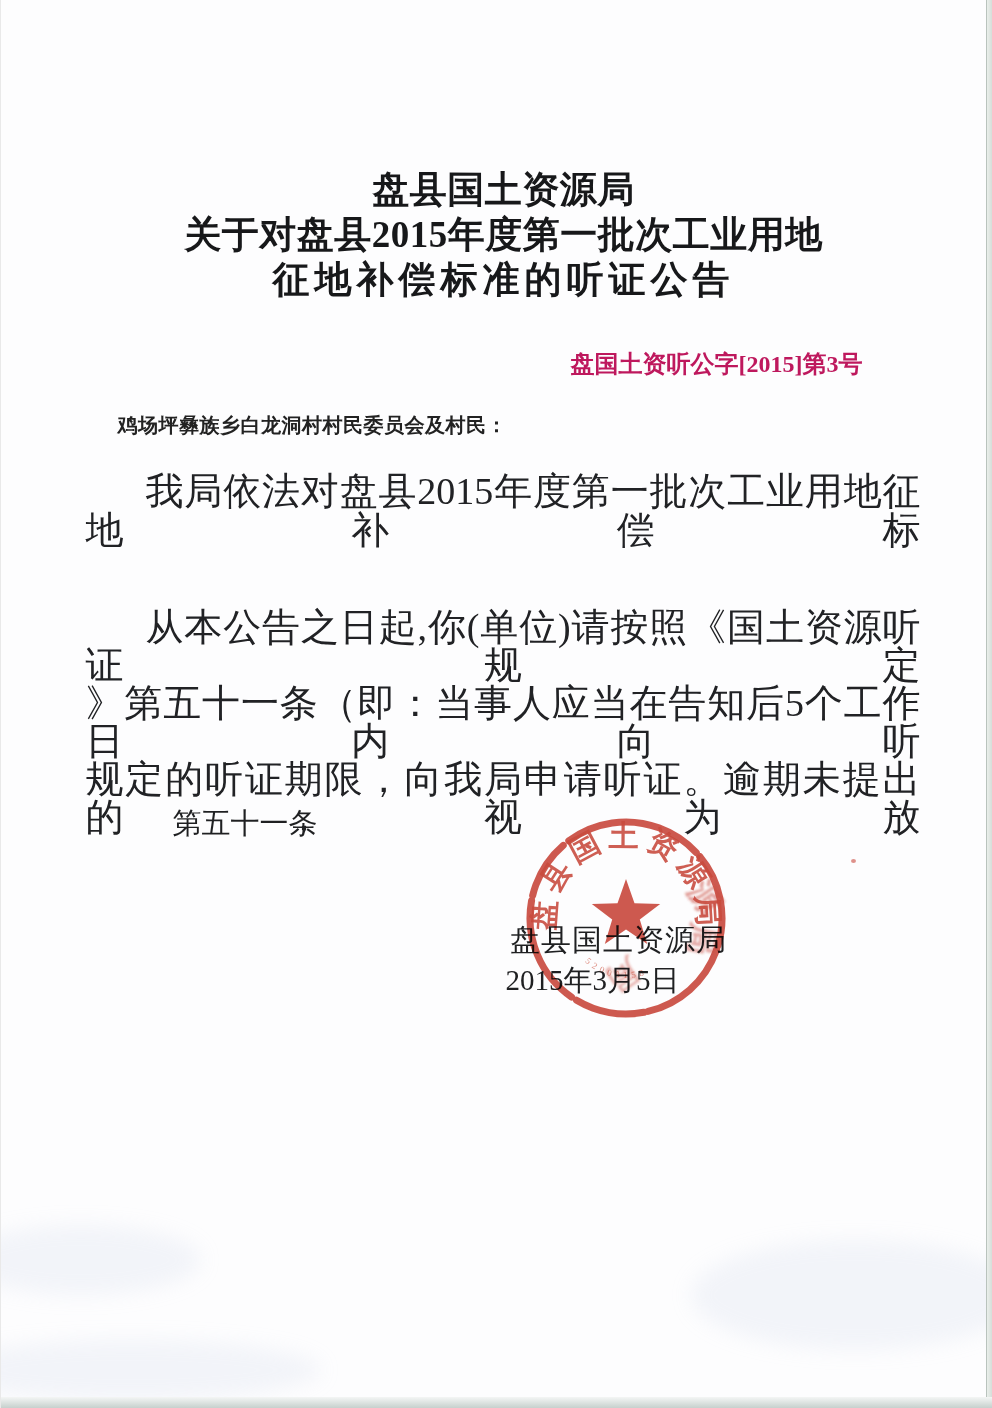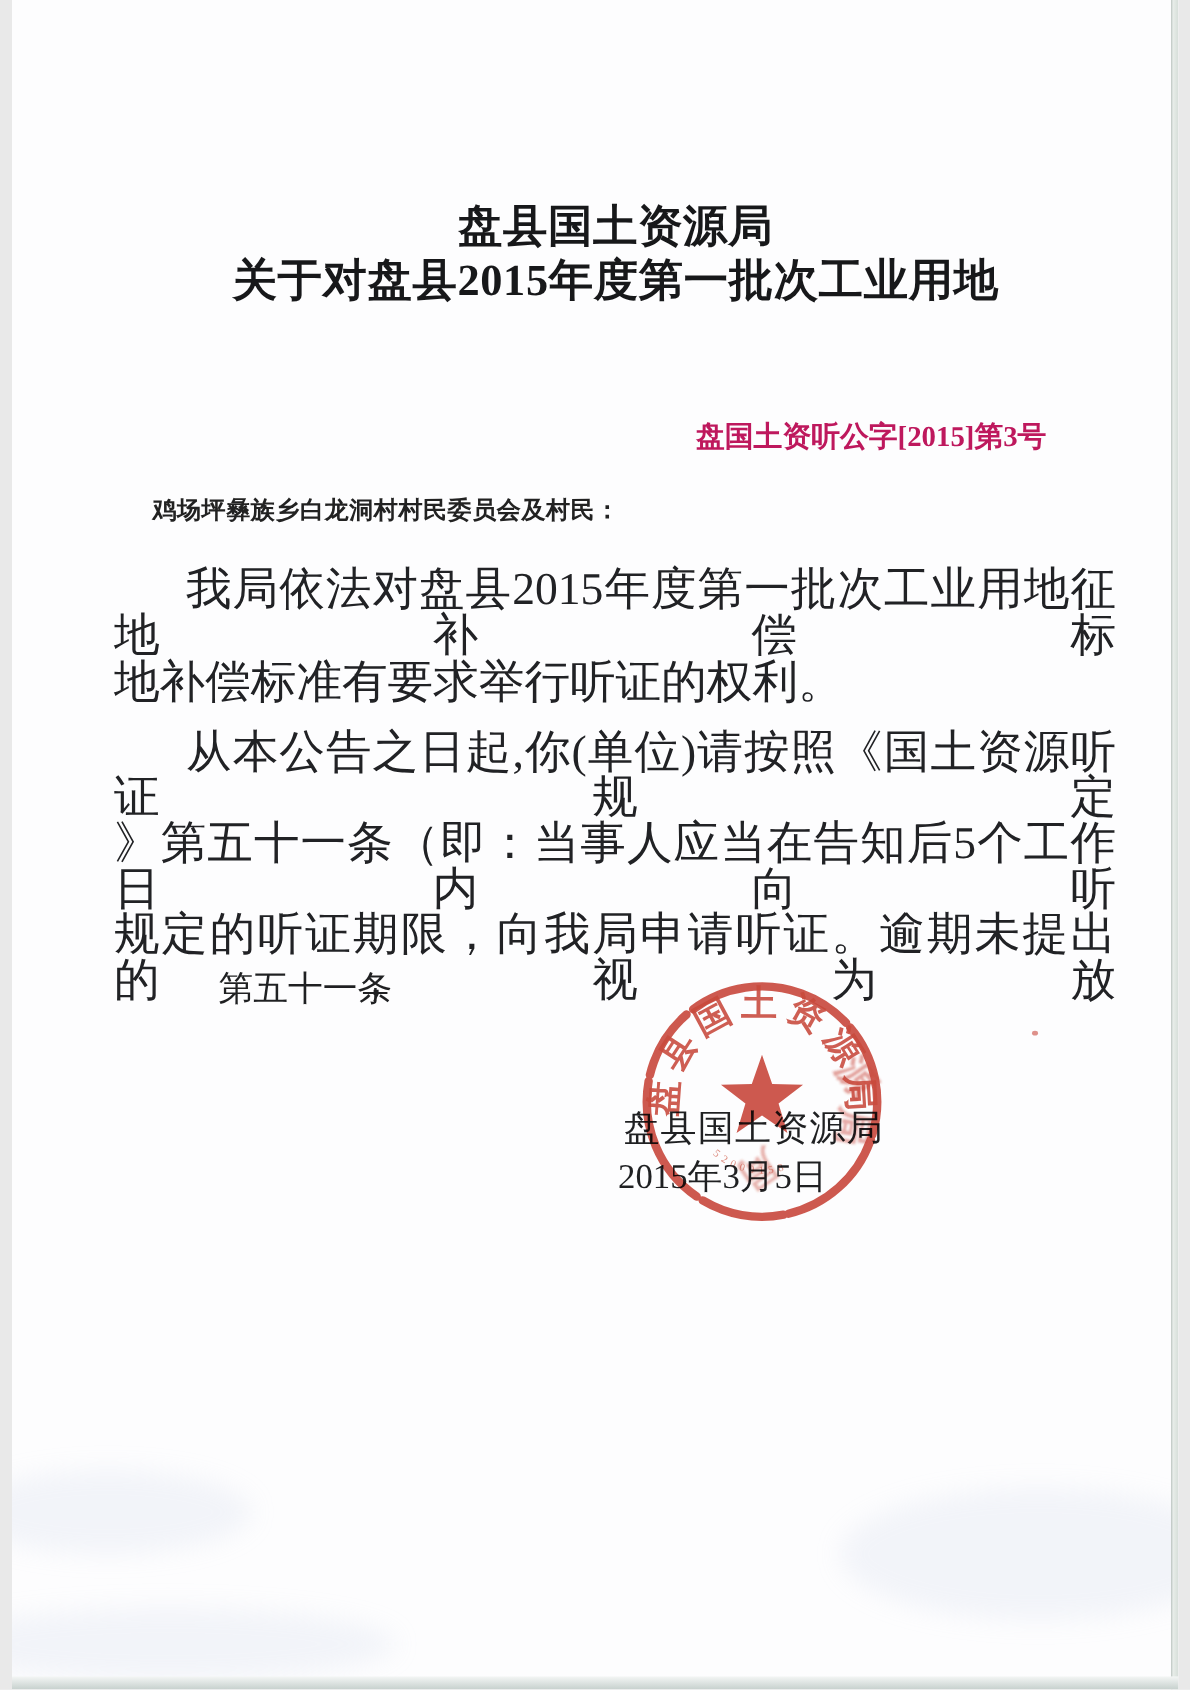--- a/index.html
+++ b/index.html
@@ -1,20 +1,21 @@
 <!DOCTYPE html>
 <html><head>
 <meta charset="utf-8">
 <style>
   html,body { margin:0; padding:0; background:#e9e9e9; }
   .page {
     position:relative; width:972px; height:1408px; margin:0 auto;
     background:#fdfdfe; overflow:hidden;
     font-family:"Liberation Serif","DejaVu Serif",serif;
     color:#1f2022;
+    padding-left:19px;
   }
   
   .title {
     position:absolute; left:86px; top:167px; width:834px;
     text-align:center; font-weight:bold; font-size:37px; line-height:45px;
     letter-spacing:0.5px; color:#17181a;
   }
   .title .t3 { letter-spacing:5px; }
   
   .docnum {
@@ -62,29 +63,29 @@
   .b3 { left:-60px; top:1340px; width:380px; height:60px; }
 </style>
 </head>
 <body>
 
 <div class="page">
 
   <div class="title">
     <div>盘县国土资源局</div>
     <div>关于对盘县2015年度第一批次工业用地</div>
+    <div class="t3">征地补偿标准的听证公告</div>
   </div>
 
   <div class="docnum">盘国土资听公字[2015]第3号</div>
 
   <div class="addressee">鸡场坪彝族乡白龙洞村村民委员会及村民：</div>
 
   <div class="para p1">
     <div class="ln fill indent">我局依法对盘县2015年度第一批次工业用地征地补偿标</div>
-    <div class="ln">地补偿标准有要求举行听证的权利。</div>
   </div>
 
   <div class="para p2">
     <div class="ln fill indent">从本公告之日起,你(单位)请按照《国土资源听证规定</div>
     <div class="ln fill">》第五十一条（即：当事人应当在告知后5个工作日内向听</div>
     <div class="ln fill">规定的听证期限，向我局申请听证。逾期未提出的，视为放</div>
   </div>
 
   <div class="closing">第五十一条</div>
 

